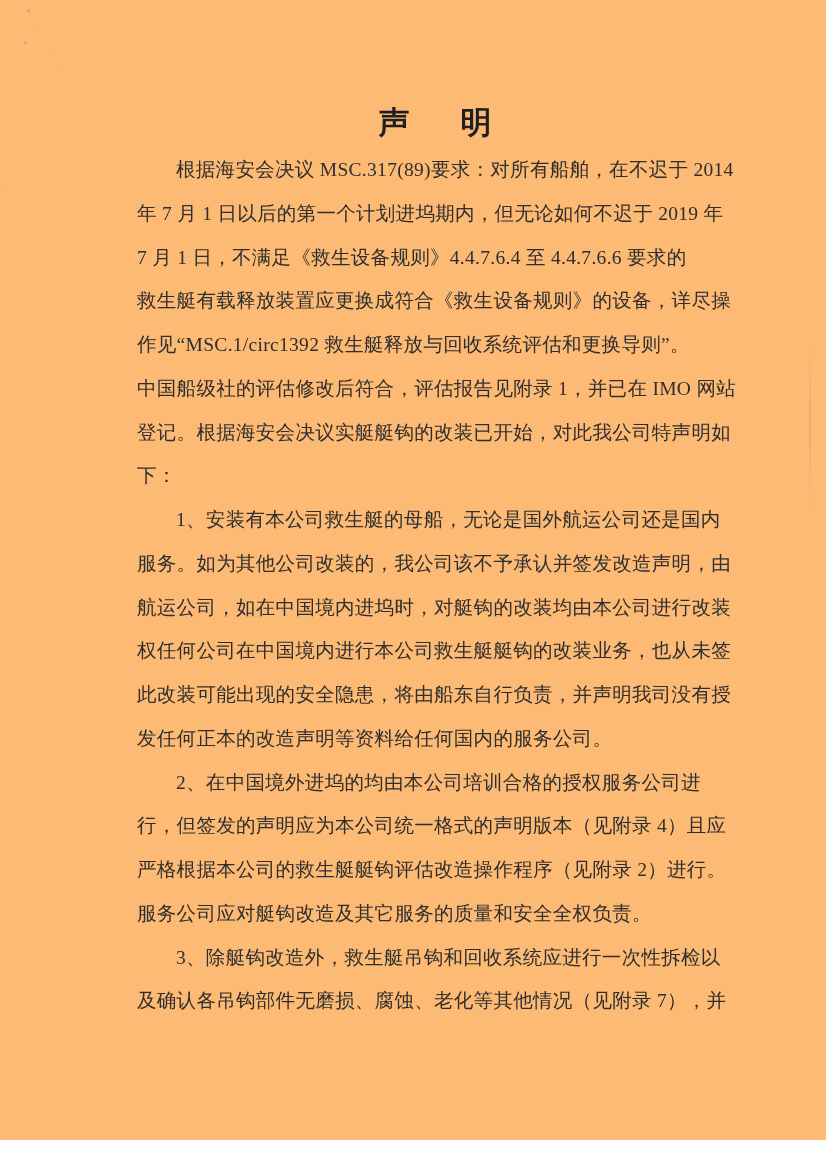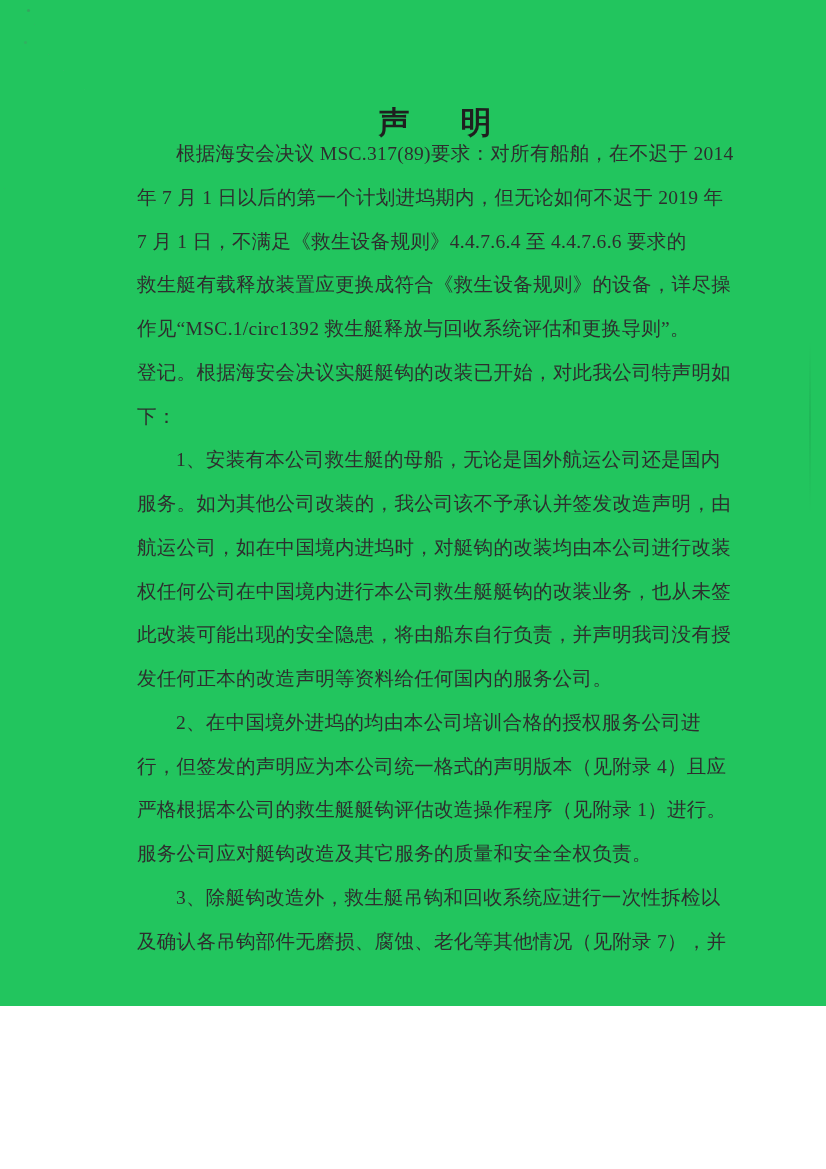--- a/index.html
+++ b/index.html
@@ -3,43 +3,43 @@
 <meta charset="utf-8">
 <style>
   html, body {
     margin: 0;
     padding: 0;
     background: #ffffff;
   }
   .page {
     position: relative;
     width: 826px;
-    height: 1006px;
-    background: #22c55e;
+    height: 1140px;
+    background: #fdba74;
     overflow: hidden;
     font-family: "Liberation Serif", "DejaVu Serif", serif;
     color: #2e2e2e;
   }
   .doc-title {
     position: absolute;
     top: 102px;
     left: 137px;
     width: 596px;
     margin: 0;
     text-align: center;
     font-size: 31px;
     font-weight: 700;
     letter-spacing: 10px;
     text-indent: 10px; 
     color: #1f1f1f;
     white-space: nowrap;
   }
   .doc-body {
     position: absolute;
-    top: 132px;
+    top: 148px;
     left: 137px;
     width: 596px;
     font-family: Liberation Serif, serif;
   }
   .line {
     height: 43.75px;
     line-height: 43.75px;
     font-size: 19.5px;
     letter-spacing: 0.3px;
     white-space: nowrap;
@@ -85,28 +85,29 @@
 <div class="page">
   <div class="speckles"></div>
   <div class="edge-streak"></div>
   <h1 class="doc-title">声　明</h1>
   <div class="doc-body" id="doc-body">
       <div class="line indent">根据海安会决议 MSC.317(89)要求：对所有船舶，在不迟于 2014</div>
       <div class="line">年 7 月 1 日以后的第一个计划进坞期内，但无论如何不迟于 2019 年</div>
       <div class="line">7 月 1 日，不满足《救生设备规则》4.4.7.6.4 至 4.4.7.6.6 要求的</div>
       <div class="line">救生艇有载释放装置应更换成符合《救生设备规则》的设备，详尽操</div>
       <div class="line">作见“MSC.1/circ1392 救生艇释放与回收系统评估和更换导则”。</div>
+      <div class="line">中国船级社的评估修改后符合，评估报告见附录 1，并已在 IMO 网站</div>
       <div class="line">登记。根据海安会决议实艇艇钩的改装已开始，对此我公司特声明如</div>
       <div class="line">下：</div>
       <div class="line indent">1、安装有本公司救生艇的母船，无论是国外航运公司还是国内</div>
       <div class="line">服务。如为其他公司改装的，我公司该不予承认并签发改造声明，由</div>
       <div class="line">航运公司，如在中国境内进坞时，对艇钩的改装均由本公司进行改装</div>
       <div class="line">权任何公司在中国境内进行本公司救生艇艇钩的改装业务，也从未签</div>
       <div class="line">此改装可能出现的安全隐患，将由船东自行负责，并声明我司没有授</div>
       <div class="line">发任何正本的改造声明等资料给任何国内的服务公司。</div>
       <div class="line indent">2、在中国境外进坞的均由本公司培训合格的授权服务公司进</div>
       <div class="line">行，但签发的声明应为本公司统一格式的声明版本（见附录 4）且应</div>
-      <div class="line">严格根据本公司的救生艇艇钩评估改造操作程序（见附录 1）进行。</div>
+      <div class="line">严格根据本公司的救生艇艇钩评估改造操作程序（见附录 2）进行。</div>
       <div class="line">服务公司应对艇钩改造及其它服务的质量和安全全权负责。</div>
       <div class="line indent">3、除艇钩改造外，救生艇吊钩和回收系统应进行一次性拆检以</div>
       <div class="line">及确认各吊钩部件无磨损、腐蚀、老化等其他情况（见附录 7），并</div>
     </div>
 </div>
 
 </body></html>

